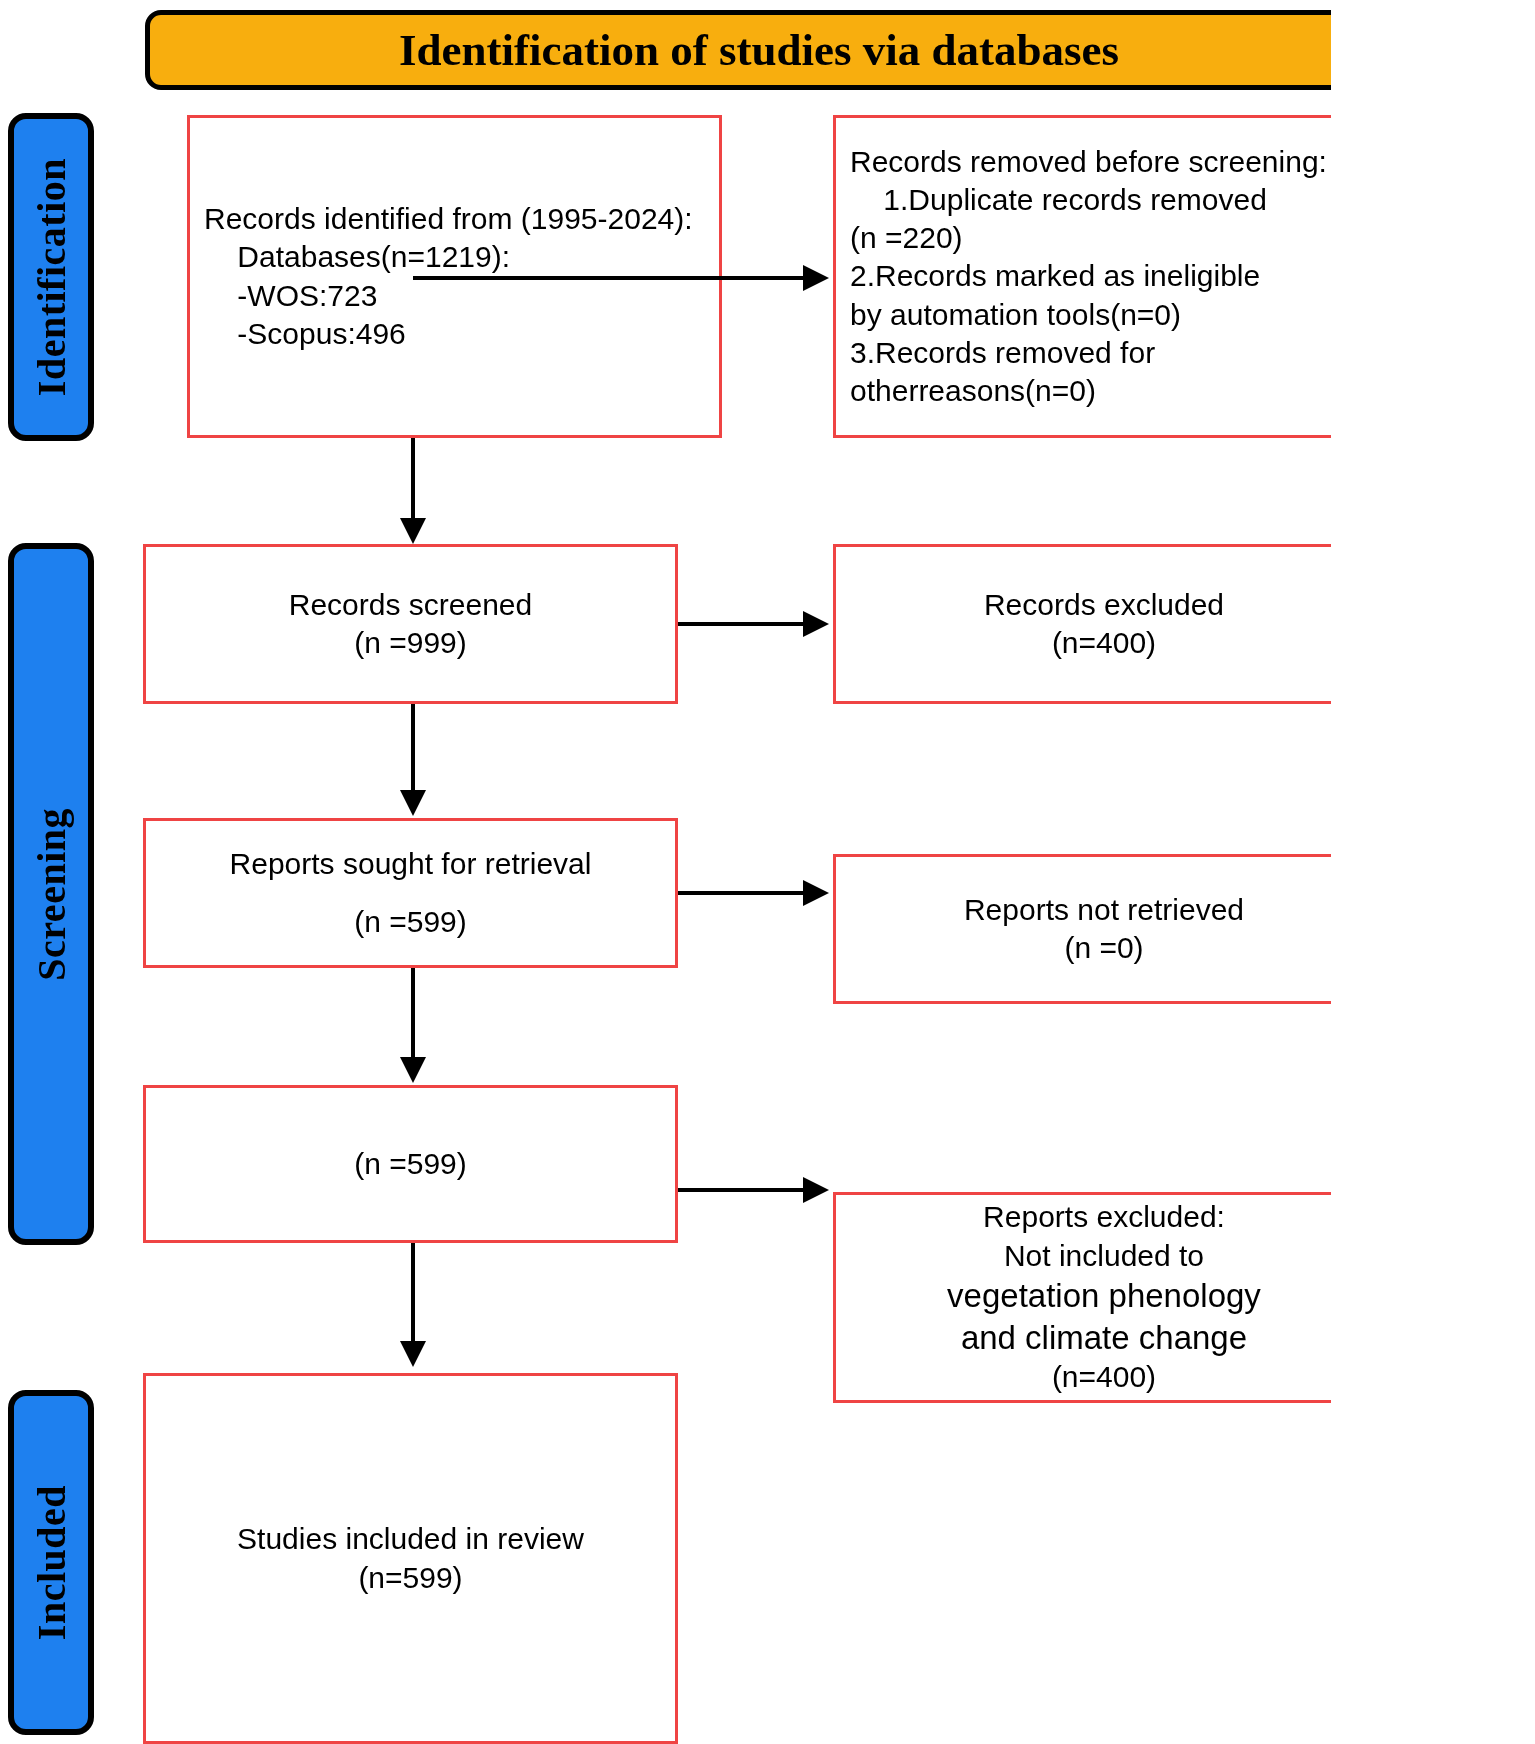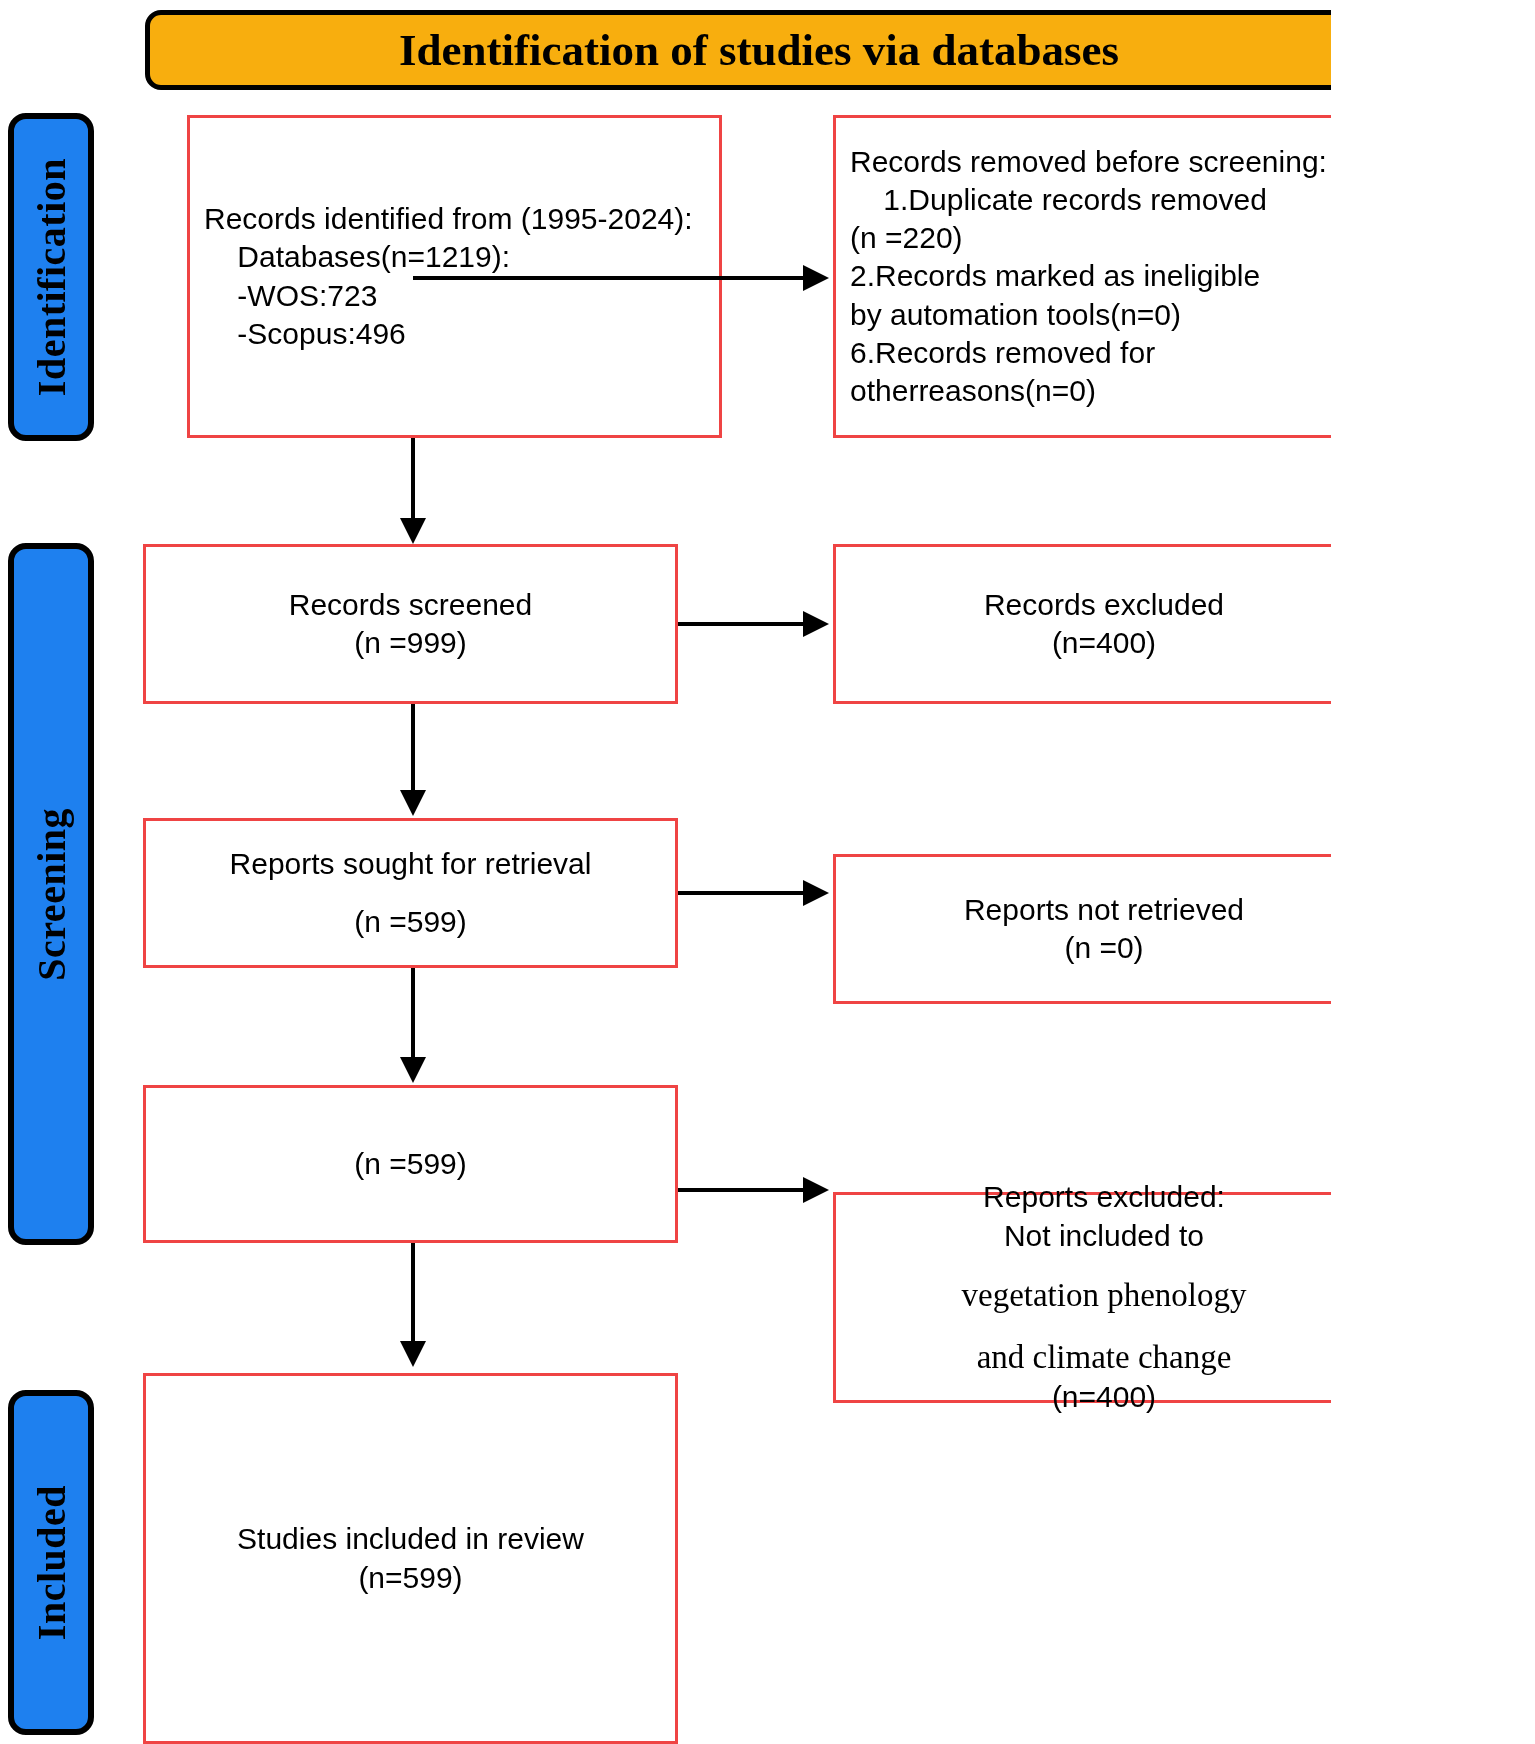--- a/index.html
+++ b/index.html
@@ -80,23 +80,22 @@
   .flow-box .line {
     font-family: "Liberation Sans", sans-serif;
     font-size: 30px;
     color: #000000;
     line-height: 1.27;
     white-space: pre;
   }
   .flow-box.left-align .line { text-align: left; padding-left: 14px; }
   .flow-box.center-align .line { text-align: center; }
   .flow-box .line.serif {
-    font-family: Liberation Serif, serif;
+    font-family: Liberation Sans, sans-serif;
     font-size: 33px;
-    margin-top: 20px;
   }
 
   
   #box-identified  { left: 143px; top: 115px;  width: 535px;  height: 323px; margin-left: 44px; }
   #box-removed     { left: 833px; top: 115px;  width: 542px;  height: 323px; }
   #box-screened    { left: 143px; top: 544px;  width: 535px;  height: 160px; }
   #box-excluded    { left: 833px; top: 544px;  width: 542px;  height: 160px; }
   #box-sought      { left: 143px; top: 818px;  width: 535px;  height: 150px; gap: 19px; }
   #box-notretr     { left: 833px; top: 818px;  width: 542px;  height: 150px; margin-top: 36px; }
   #box-assessed    { left: 143px; top: 1085px; width: 535px;  height: 158px; }
@@ -147,21 +146,21 @@
     <div class="line">    -WOS:723</div>
     <div class="line">    -Scopus:496</div>
   </div>
 
   <div class="flow-box left-align" id="box-removed">
     <div class="line">Records removed before screening:</div>
     <div class="line">    1.Duplicate records removed</div>
     <div class="line">(n =220)</div>
     <div class="line">2.Records marked as ineligible</div>
     <div class="line">by automation tools(n=0)</div>
-    <div class="line">6.Records removed for</div>
+    <div class="line">3.Records removed for</div>
     <div class="line">otherreasons(n=0)</div>
   </div>
 
   <div class="conn h-line" style="left:413px; top:276px; width:390px;"></div>
   <div class="arrow-right" style="left:803px; top:265px;"></div>
 
   <div class="conn v-line" style="left:411px; top:438px; height:82px;"></div>
   <div class="arrow-down" style="left:400px; top:518px;"></div>
 
   <div class="flow-box center-align" id="box-screened">

